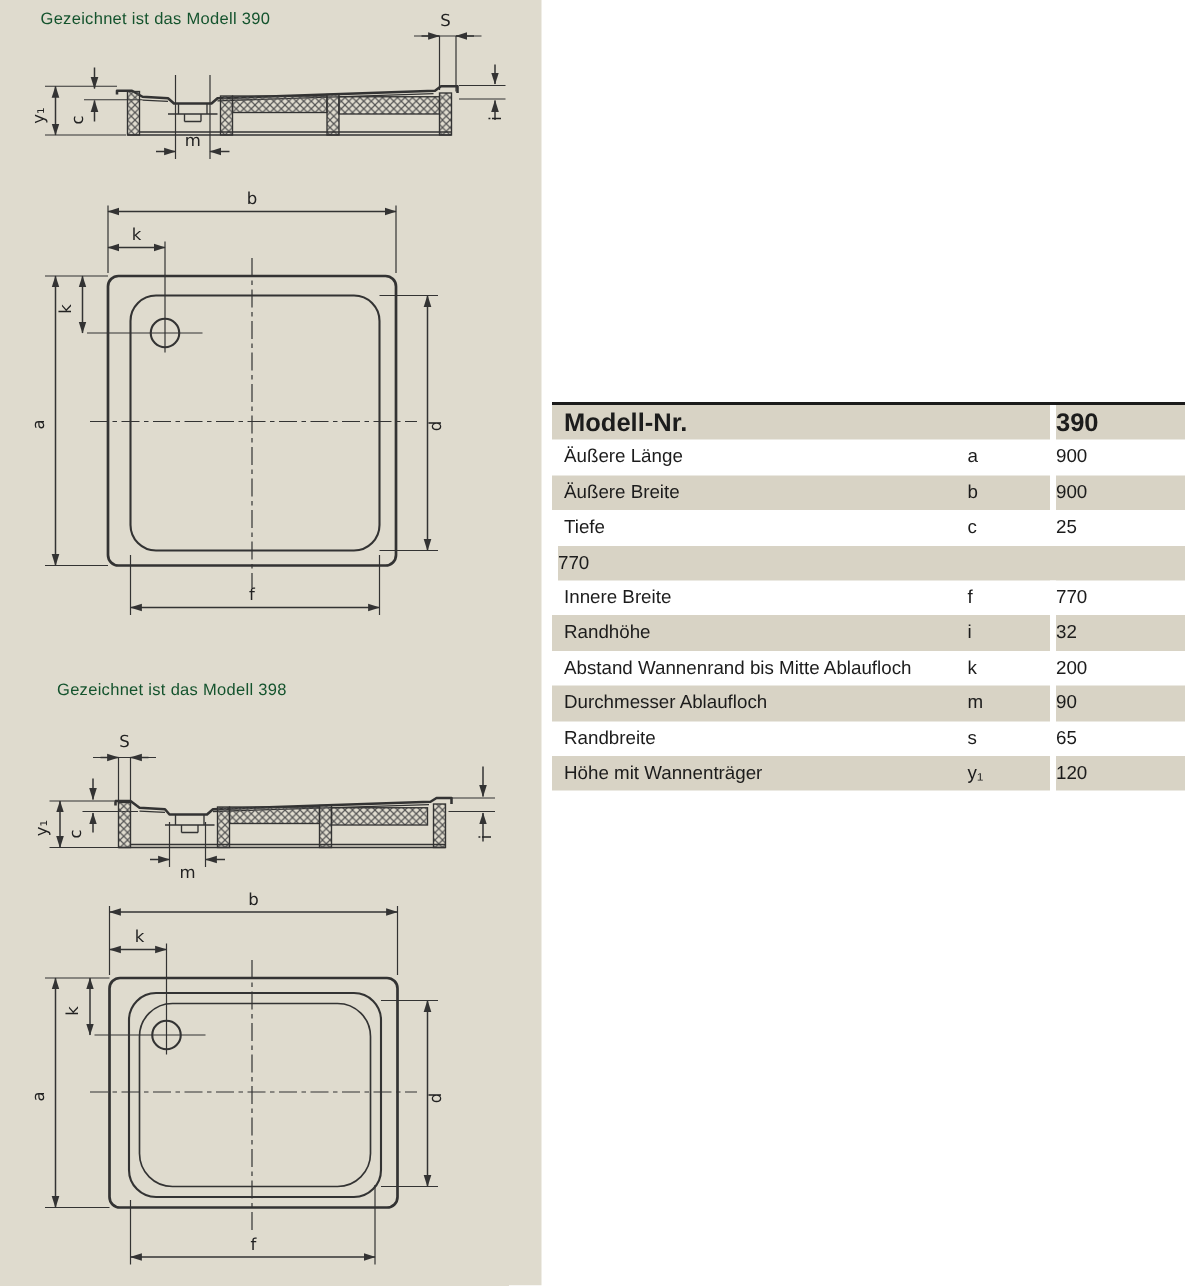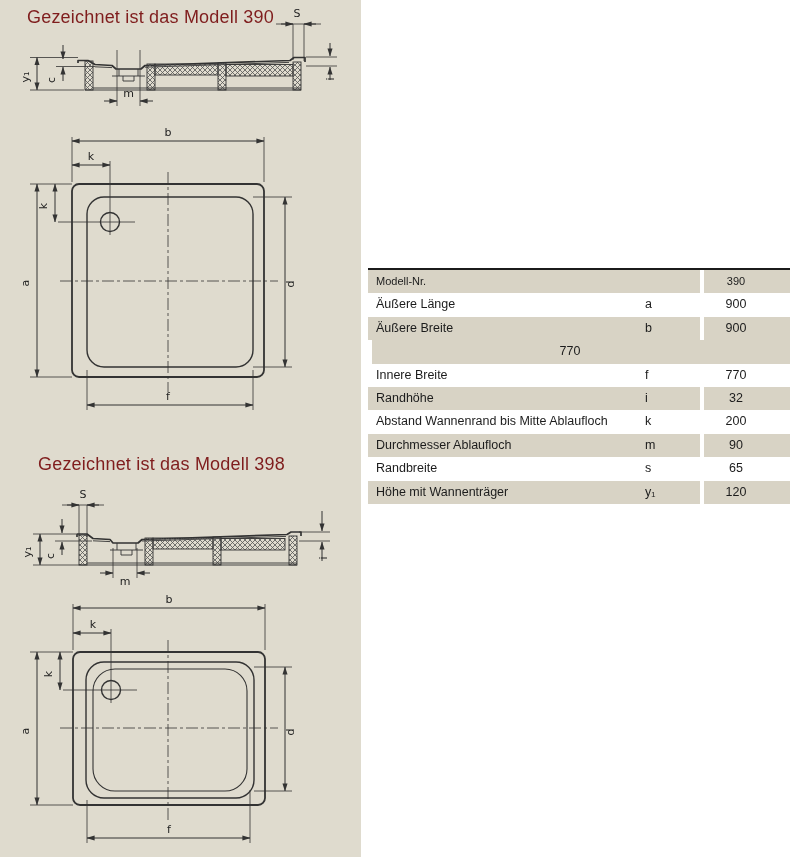--- a/index.html
+++ b/index.html
@@ -9,44 +9,44 @@
     --row-white:#ffffff;
     --text:#1c1c1c;
     --line:#333333;
     --border-dark:#1b1b1b;
   }
   *{margin:0;padding:0;box-sizing:border-box}
   html,body{width:790px;height:857px;overflow:hidden;background:var(--page-bg);
     font-family:"Liberation Sans",sans-serif;color:var(--text)}
   .stage{position:relative;width:790px;height:857px}
   .drawing-panel{position:absolute;left:0;top:0;width:361px;height:857px;background:var(--panel-bg)}
-  .heading{position:absolute;font-size:18px;color:#7f1d1d;letter-spacing:.2px;white-space:nowrap}
+  .heading{position:absolute;font-size:11px;color:#14532d;letter-spacing:.2px;white-space:nowrap}
   .heading-390{left:27px;top:7px}
   .heading-398{left:38px;top:454px}
   svg{position:absolute;left:0;top:0}
   .d{stroke:var(--line);stroke-width:1;fill:none}
   .e{stroke:var(--line);stroke-width:.8;fill:none}
   .cl{stroke:var(--line);stroke-width:.8;fill:none;stroke-dasharray:12 3 3 3}
   .o{fill:none;stroke:var(--line);stroke-width:1.8}
   .o2{fill:none;stroke:var(--line);stroke-width:1.4}
   .o3{fill:none;stroke:var(--line);stroke-width:1.1}
   .sh{fill:none;stroke:var(--line);stroke-width:1.7;stroke-linejoin:round}
   .th{fill:none;stroke:var(--line);stroke-width:.9}
   .h{fill:url(#xh);stroke:var(--line);stroke-width:.9}
   text.dl{font-family:"DejaVu Sans",sans-serif;font-size:11px;fill:#222}
   
   .spec-table{position:absolute;left:368px;top:268px;width:422px;border-top:2px solid var(--border-dark);
     font-size:12.5px}
   .trow{display:flex;height:23.4px;line-height:23.4px;background:var(--row-white)}
   .cell-left{position:relative;width:332px;padding-left:8px;white-space:nowrap;overflow:hidden}
   .sym{position:absolute;left:277px;top:0}
   .gutter{width:4px;background:#ffffff}
-  .cell-val{flex:1;text-align:center;padding-right:22px}
+  .cell-val{flex:1;text-align:left;padding-right:22px}
   .trow.shaded .cell-left,.trow.shaded .cell-val{background:var(--row-shaded)}
-  .trow.header{font-weight:normal;font-size:11px}
+  .trow.header{font-weight:bold;font-size:17px}
 </style>
 </head>
 <body>
 
 <div class="stage">
 
   <div class="drawing-panel">
     <div class="heading heading-390">Gezeichnet ist das Modell 390</div>
     <div class="heading heading-398">Gezeichnet ist das Modell 398</div>
 
@@ -224,20 +224,25 @@
     <div class="trow">
       <div class="cell-left"><span>Äußere Länge</span><span class="sym">a</span></div>
       <div class="gutter"></div>
       <div class="cell-val">900</div>
     </div>
     <div class="trow shaded">
       <div class="cell-left"><span>Äußere Breite</span><span class="sym">b</span></div>
       <div class="gutter"></div>
       <div class="cell-val">900</div>
     </div>
+    <div class="trow">
+      <div class="cell-left"><span>Tiefe</span><span class="sym">c</span></div>
+      <div class="gutter"></div>
+      <div class="cell-val">25</div>
+    </div>
     <div class="trow shaded">
       <div class="gutter"></div>
       <div class="cell-val">770</div>
     </div>
     <div class="trow">
       <div class="cell-left"><span>Innere Breite</span><span class="sym">f</span></div>
       <div class="gutter"></div>
       <div class="cell-val">770</div>
     </div>
     <div class="trow shaded">

